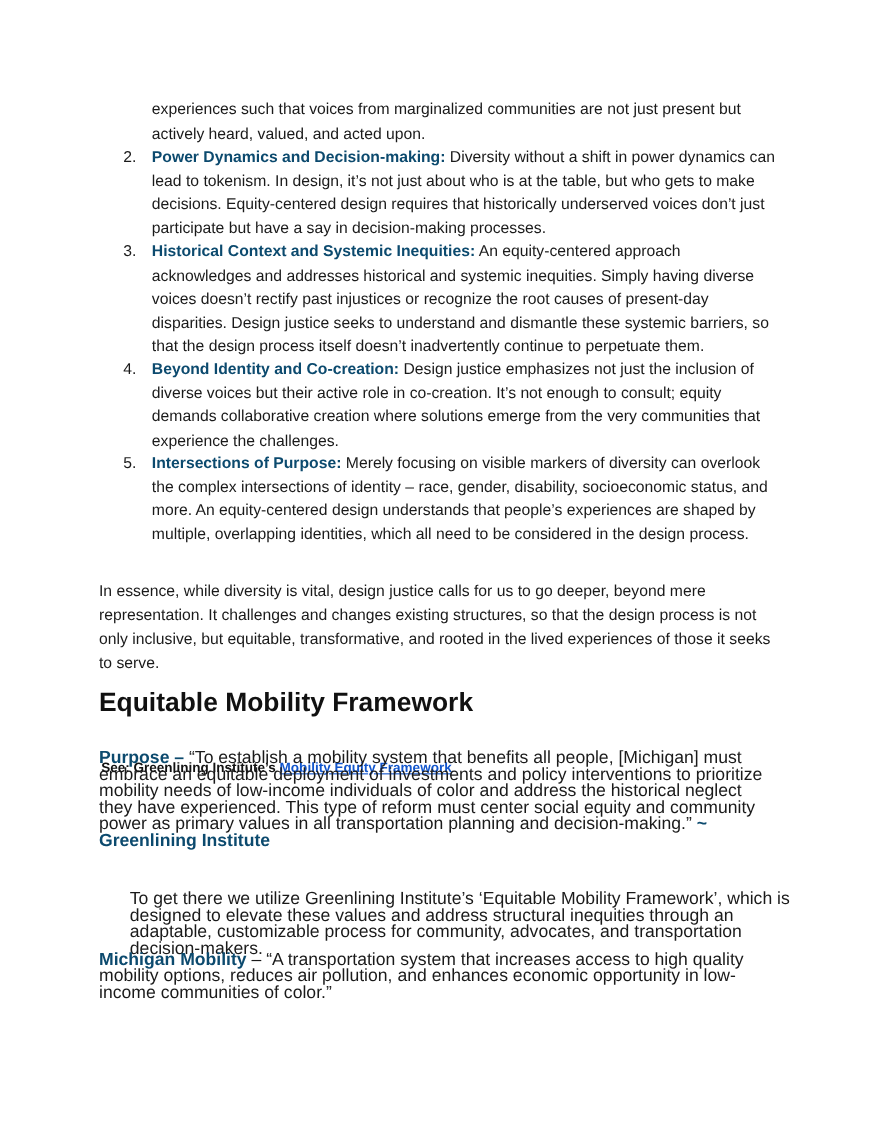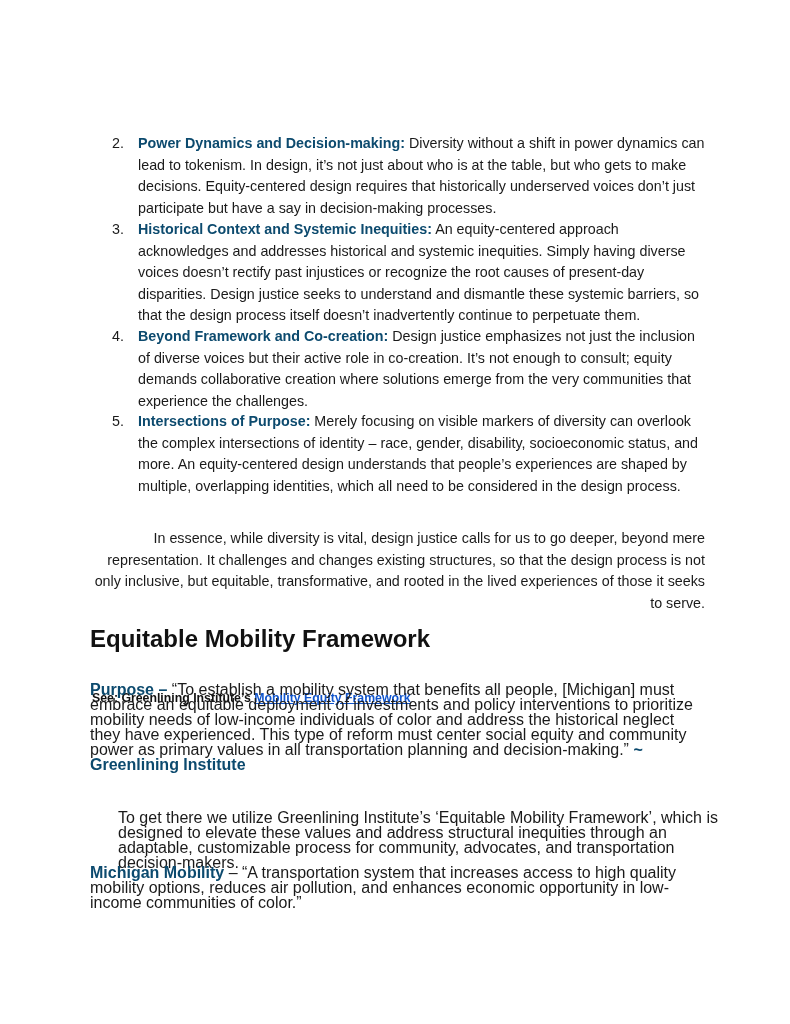--- a/index.html
+++ b/index.html
@@ -16,42 +16,43 @@
   h2 { position: absolute; left: 90px; top: 624px; margin: 0; font-weight: bold;
        font-size: 24px; line-height: 30px; color: #111; }
   .see { position: absolute; left: 92px; top: 654px; font-size: 12.3px; font-weight: bold; color: #111; line-height: 16px; margin-top: 36px; }
   .see a { color: #1155cc; text-decoration: underline; }
 </style>
 </head>
 <body>
 
 <div class="page">
 
+  <div class="li-cont" style="top:90px;">experiences such that voices from marginalized communities are not just present but actively heard, valued, and acted upon.</div>
 
   <div class="li" style="top:133px;">
     <span class="num">2.</span>
     <div class="body"><b>Power Dynamics and Decision-making:</b><span> Diversity without a shift in power dynamics can lead to tokenism. In design, it’s not just about who is at the table, but who gets to make decisions. Equity-centered design requires that historically underserved voices don’t just participate but have a say in decision-making processes.</span></div>
   </div>
 
   <div class="li" style="top:219px;">
     <span class="num">3.</span>
     <div class="body"><b>Historical Context and Systemic Inequities:</b><span> An equity-centered approach acknowledges and addresses historical and systemic inequities. Simply having diverse voices doesn’t rectify past injustices or recognize the root causes of present-day disparities. Design justice seeks to understand and dismantle these systemic barriers, so that the design process itself doesn’t inadvertently continue to perpetuate them.</span></div>
   </div>
 
   <div class="li" style="top:326px;">
     <span class="num">4.</span>
-    <div class="body"><b>Beyond Framework and Co-creation:</b><span> Design justice emphasizes not just the inclusion of diverse voices but their active role in co-creation. It’s not enough to consult; equity demands collaborative creation where solutions emerge from the very communities that experience the challenges.</span></div>
+    <div class="body"><b>Beyond Identity and Co-creation:</b><span> Design justice emphasizes not just the inclusion of diverse voices but their active role in co-creation. It’s not enough to consult; equity demands collaborative creation where solutions emerge from the very communities that experience the challenges.</span></div>
   </div>
 
   <div class="li" style="top:411px;">
     <span class="num">5.</span>
     <div class="body"><b>Intersections of Purpose:</b><span> Merely focusing on visible markers of diversity can overlook the complex intersections of identity – race, gender, disability, socioeconomic status, and more. An equity-centered design understands that people’s experiences are shaped by multiple, overlapping identities, which all need to be considered in the design process.</span></div>
   </div>
 
-  <div class="para" style="top:528px;text-align:right;">In essence, while diversity is vital, design justice calls for us to go deeper, beyond mere representation. It challenges and changes existing structures, so that the design process is not only inclusive, but equitable, transformative, and rooted in the lived experiences of those it seeks to serve.</div>
+  <div class="para" style="top:528px;">In essence, while diversity is vital, design justice calls for us to go deeper, beyond mere representation. It challenges and changes existing structures, so that the design process is not only inclusive, but equitable, transformative, and rooted in the lived experiences of those it seeks to serve.</div>
 
   <h2>Equitable Mobility Framework</h2>
 
   <div class="see"><span>See: Greenlining Institute’s </span><a href="#" style="color: rgb(17, 85, 204);">Mobility Equity Framework</a></div>
 
   <div class="para small" style="top:682px;"><b>Purpose –</b><span> “To establish a mobility system that benefits all people, [Michigan] must embrace an equitable deployment of investments and policy interventions to prioritize mobility needs of low-income individuals of color and address the historical neglect they have experienced. This type of reform must center social equity and community power as primary values in all transportation planning and decision-making.” </span><b>~ Greenlining Institute</b></div>
 
   <div class="para small" style="top:810px;margin-left:28px;">To get there we utilize Greenlining Institute’s ‘Equitable Mobility Framework’, which is designed to elevate these values and address structural inequities through an adaptable, customizable process for community, advocates, and transportation decision-makers.</div>
 
   <div class="para small" style="top:865px;"><b>Michigan Mobility</b><span> – “A transportation system that increases access to high quality mobility options, reduces air pollution, and enhances economic opportunity in low-income communities of color.”</span></div>

